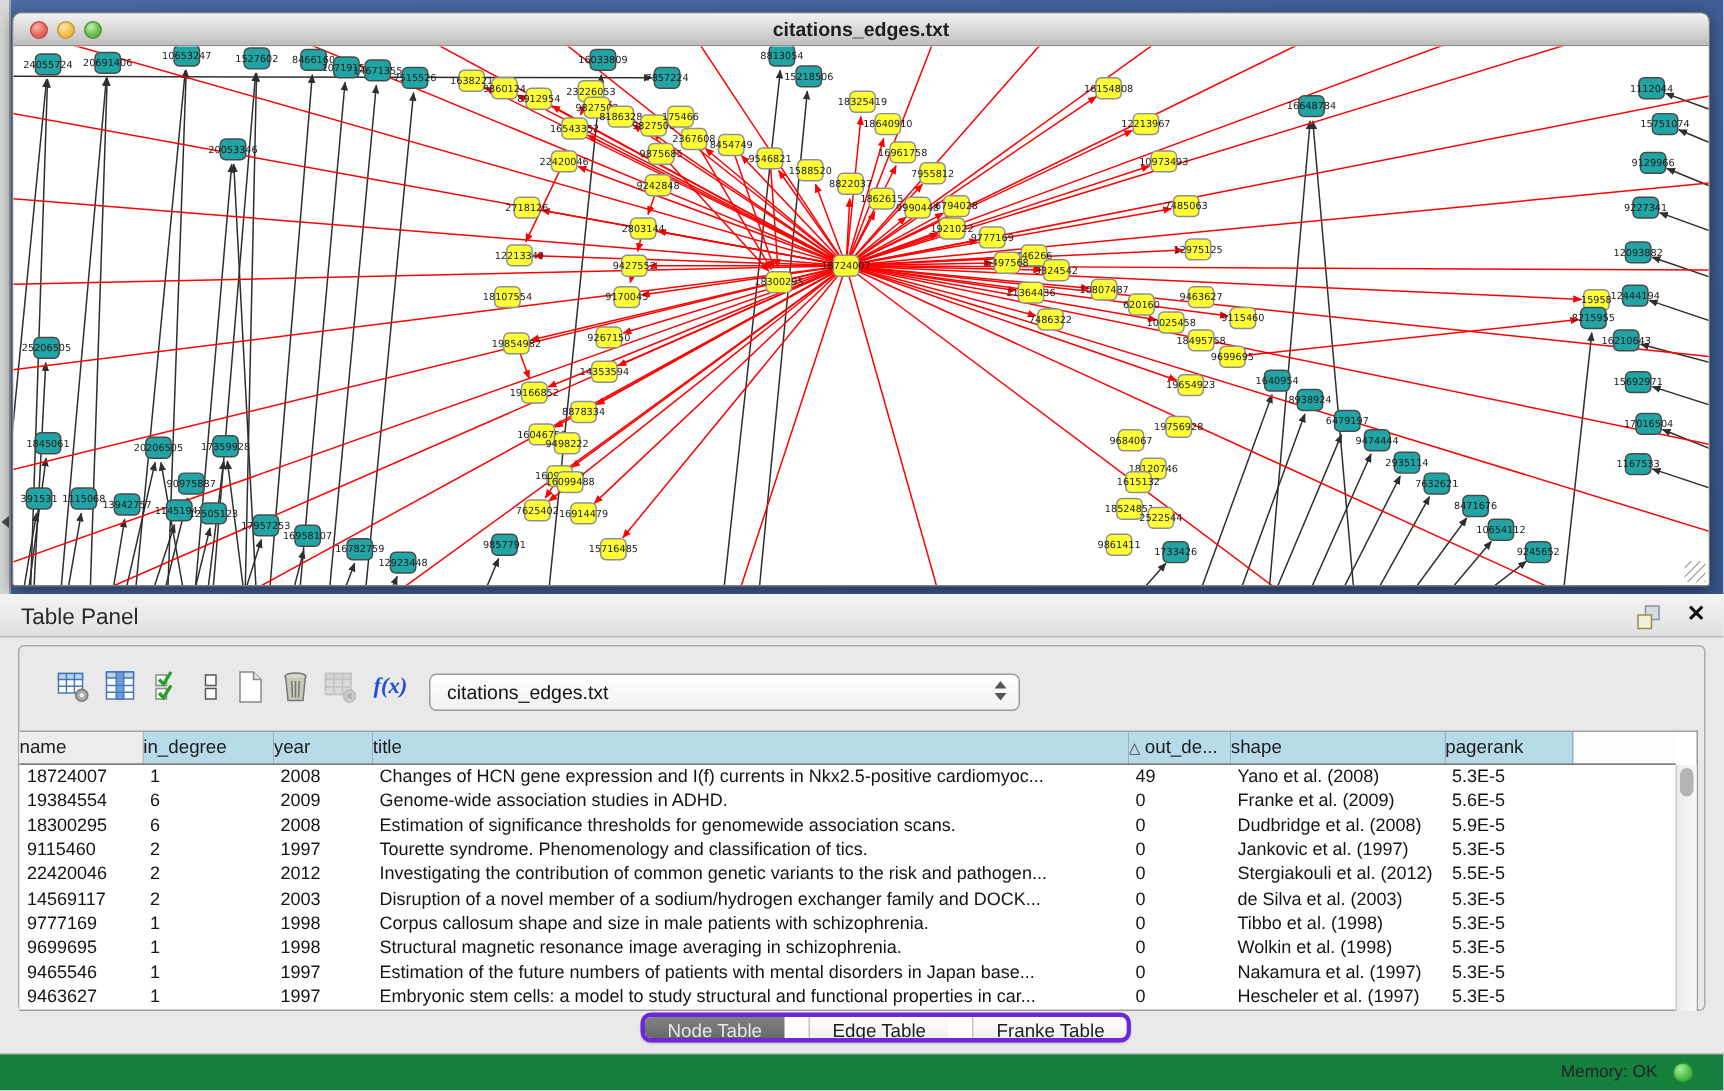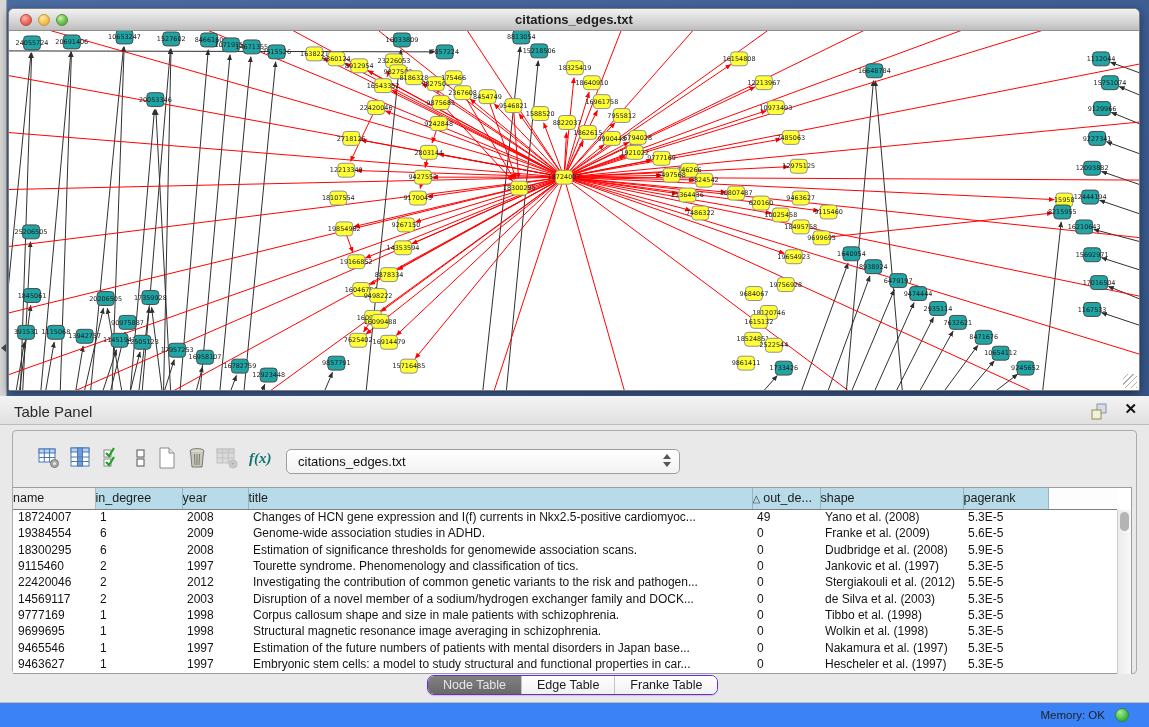--- a/index.html
+++ b/index.html
@@ -40,21 +40,21 @@
                background:linear-gradient(#f4f4f4,#e0e0e0); border-bottom:1px solid #bcbcbc; }
   .ptitle { position:absolute; left:14px; top:7px; font-size:15px; color:#2a2a2a; }
   .float-ic { position:absolute; right:40px; top:5px; width:20px; height:20px; cursor:pointer; }
   .close-ic { position:absolute; right:12px; top:4px; font-size:15px; font-weight:bold; color:#111; cursor:pointer; }
 
   .pframe { position:absolute; left:12px; top:34px; width:1125px; height:244px;
             background:#e9e9e9; border:1px solid #ababab; border-radius:4px; }
   .ptoolbar { position:absolute; left:0; top:0; width:100%; height:54px; }
   .tbtn { position:absolute; top:15px; width:24px; height:24px; cursor:pointer; }
   .fx { font-family:"Liberation Serif", serif; font-style:italic; font-weight:bold;
-        font-size:15px; color:#0f766e; line-height:24px; }
+        font-size:15px; color:#1d4ed8; line-height:24px; }
   .combo { position:absolute; left:273px; top:18px; width:394px; height:25px;
            background:linear-gradient(#ffffff,#f2f2f2); border:1px solid #9d9d9d;
            border-radius:5px; cursor:pointer; }
   .combo .val { position:absolute; left:11px; top:4px; font-size:13px; color:#111; }
   .stepper { position:absolute; right:8px; top:4px; }
   .stepper .up { width:0; height:0; border-left:4px solid transparent; border-right:4px solid transparent;
                  border-bottom:5px solid #555; margin-bottom:3px; }
   .stepper .dn { width:0; height:0; border-left:4px solid transparent; border-right:4px solid transparent;
                  border-top:5px solid #555; }
 
@@ -70,30 +70,30 @@
   th.filler { background:#fdfdfd; border-right:none; }
   th .tri { font-size:10px; color:#3a3a3a; margin-right:3px; }
   td { height:16.3px; font-size:12px; color:#141414; padding:0 4px 0 5px;
        white-space:nowrap; overflow:hidden; }
   .vscroll { position:absolute; right:0; top:22px; width:14px; height:164px;
              background:linear-gradient(90deg,#ececec,#f8f8f8); border-left:1px solid #cdcdcd; }
   .vthumb { position:absolute; left:2px; top:2px; width:9px; height:19px;
             background:#b4b4b4; border-radius:5px; }
 
   .tabs { position:absolute; left:427px; top:279px; height:20px; display:flex;
-          background:#ffffff; border:1px solid #6d28d9; border-radius:7px; overflow:hidden;
-          box-shadow:0 1px 1px rgba(0,0,0,.15); }
+          background:#ffffff; border:3px solid #6d28d9; border-radius:7px; overflow:hidden;
+          box-shadow:0 1px 1px rgba(0,0,0,.15);gap:16px; }
   .tab { padding:0 15px; line-height:18px; font-size:12.5px; color:#1c1c1c;
          background:linear-gradient(#ffffff,#f1f1f1); cursor:pointer; }
   .tab + .tab { border-left:1px solid #c4c4c4; }
   .tab.active { background:linear-gradient(#828282,#686868); color:#e7e7e7; border-left:none; }
 
   
   .statusbar { position:absolute; left:0; top:702px; width:1149px; height:25px;
-               background:#3b82f6; border-top:1px solid #bdbdbd; }
+               background:#15803d; border-top:1px solid #bdbdbd; }
   .memtext { position:absolute; right:44px; top:6px; font-size:11.5px; color:#222; }
   .memdot { position:absolute; right:20px; top:5px; width:14px; height:14px; border-radius:50%;
             background:radial-gradient(circle at 35% 30%,#a8e9a0,#43bd43 60%,#2f9c32);
             border:1px solid #2f8b2f; cursor:pointer; }
 </style>
 </head>
 <body>
 
 <div id="root">
 

